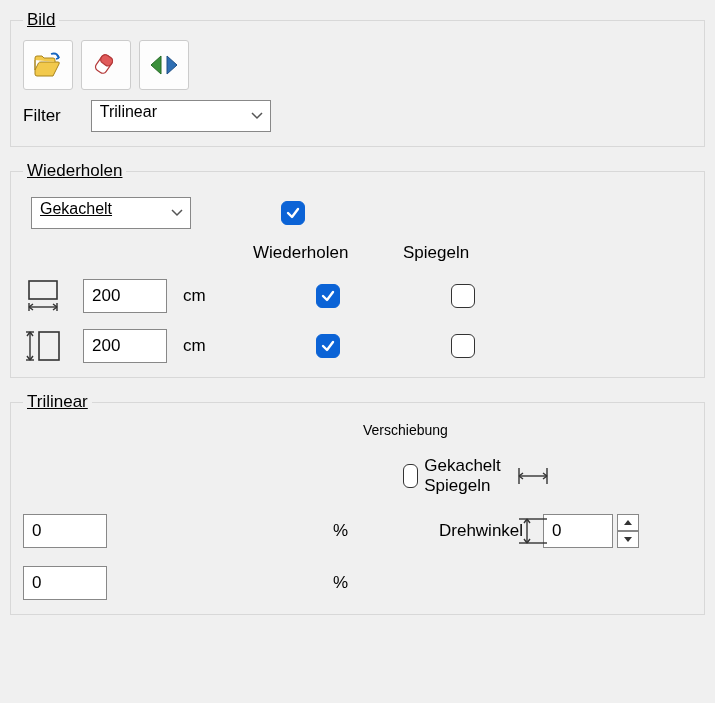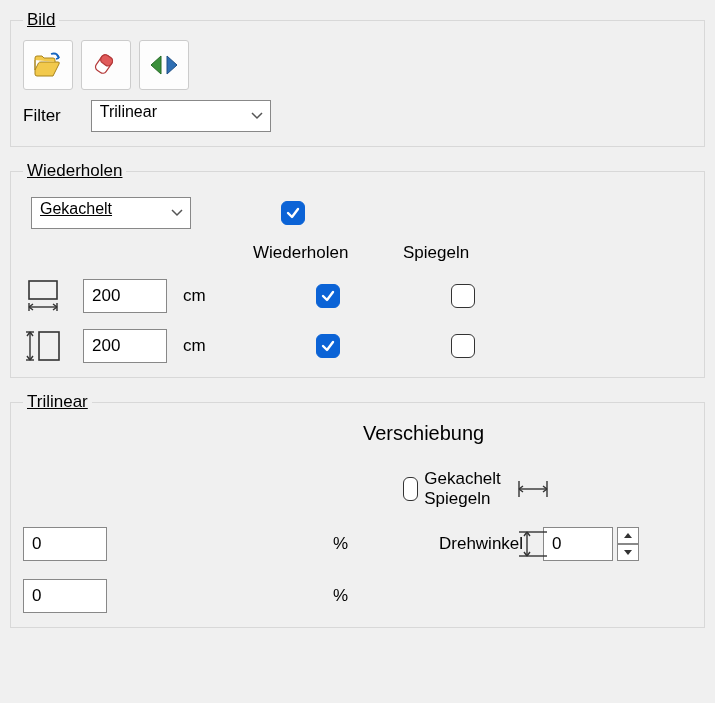--- a/index.html
+++ b/index.html
@@ -78,22 +78,21 @@
   .icon-slot { width: 40px; display:flex; justify-content:center; }
   .svg-ico { display:block; }
   .pos-grid {
     display: grid;
     grid-template-columns: 310px 70px 110px 40px;
     row-gap: 18px;
     align-items: center;
   }
   .pos-head {
     grid-column: 2 / span 3;
-    font-size: 20px;
-    margin-bottom: 6px;
+    font-size: 14px;
     padding-left: 30px;
   }
   .hspin { display:flex; align-items:center; gap:4px; }
   .spin-btns { display:flex; flex-direction:column; }
   .spin-btns button {
     width:22px; height:17px; border:1px solid #888; background:#fff;
     display:flex; align-items:center; justify-content:center; padding:0;
     cursor:pointer;
   }
   .inline-chk-row { display:flex; align-items:center; gap:6px; }

